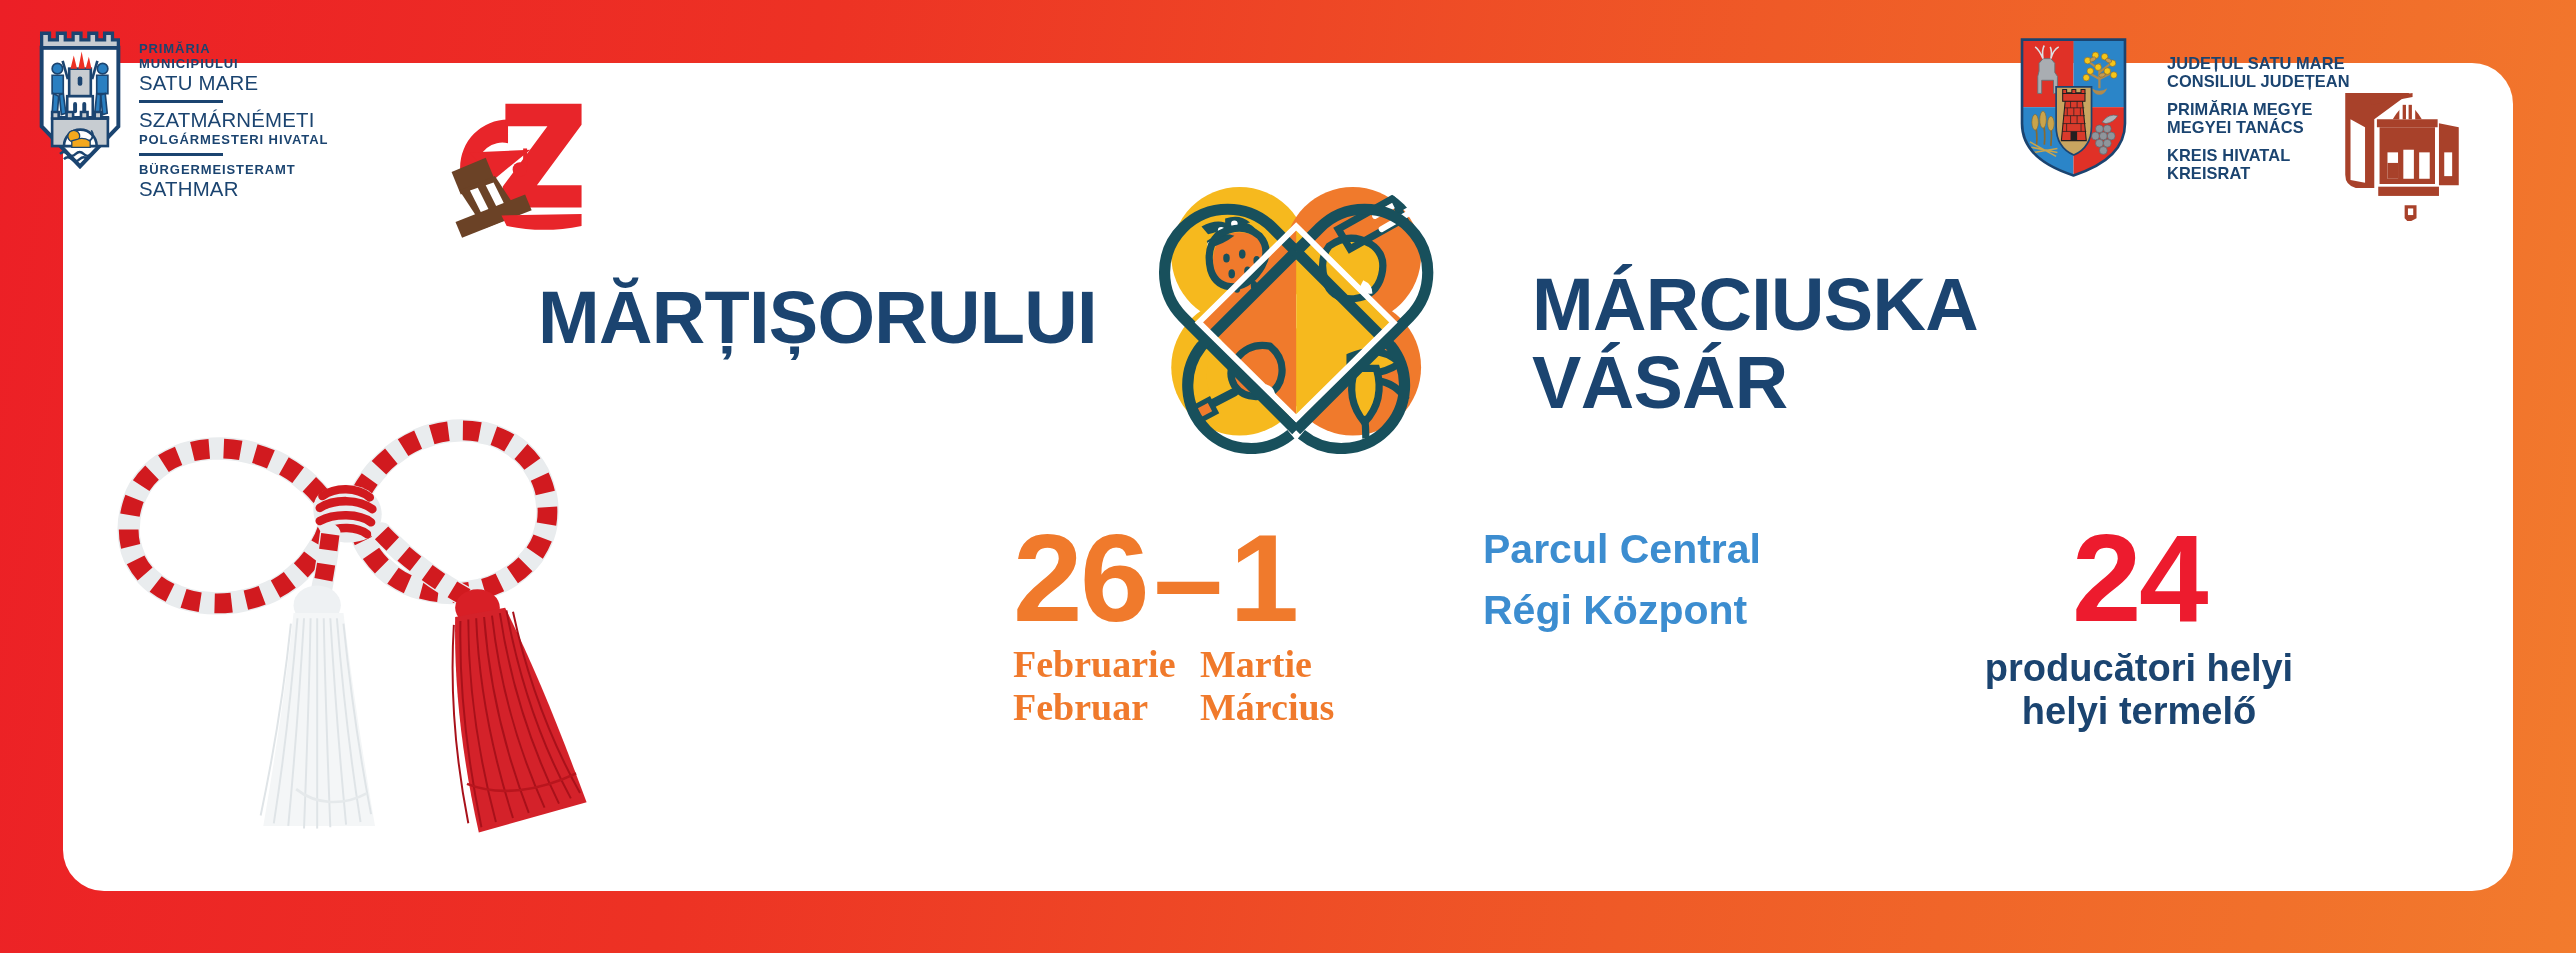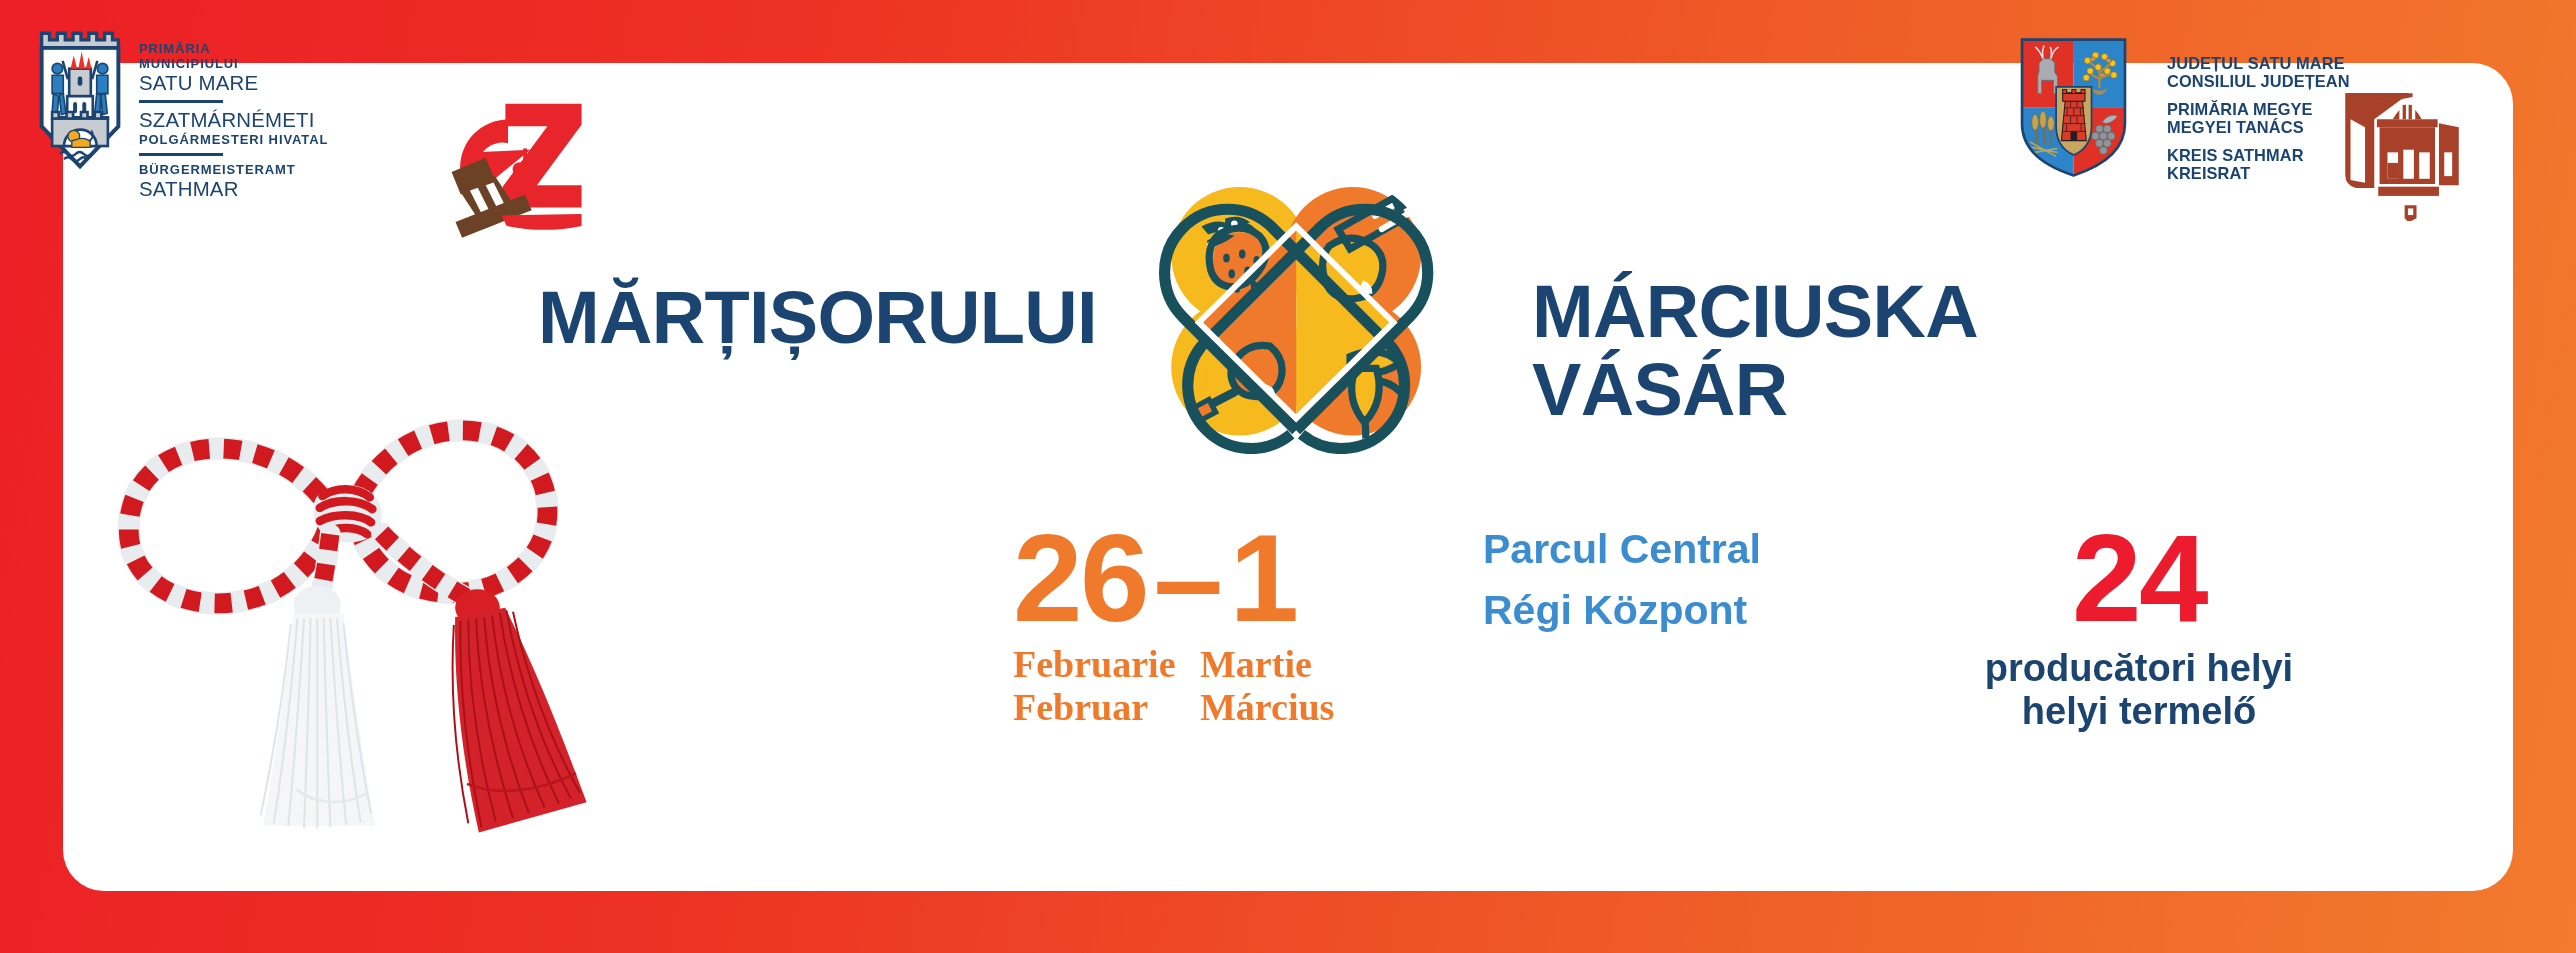--- a/index.html
+++ b/index.html
@@ -62,21 +62,21 @@
   #heart-logo { left: 1141px; top: 158px; width: 309px; height: 296px; }
 
   
   #title-ro {
     right: 1499px; top: 279px; width: 539px;
     text-align: right;
     font-size: 74px; font-weight: 700; line-height: 1.06;
     letter-spacing: -0.7px; color:#1b4470;
   }
   #title-hu {
-    left: 1532px; top: 273px; width: 592px;
+    left: 1532px; top: 266px; width: 592px;
     font-size: 74px; font-weight: 700; line-height: 1.06;
     letter-spacing: -0.7px; color:#1b4470;
   }
 
   
   #dates { left: 1013px; top: 520px; width: 526px; }
   #date-range {
     font-size: 125px; font-weight: 700; line-height: .92;
     color:#f07a2c; letter-spacing: -2.6px; white-space: nowrap;
   }
@@ -273,21 +273,21 @@
     <path d="M4 4 L161 4 L161 132 Q161 186 82.5 211 Q4 186 4 132 Z" fill="none" stroke="#1b4470" stroke-width="4"></path>
   </svg>
 
   <div id="county-text">
     <div class="cc-line">JUDEȚUL SATU MARE</div>
     <div class="cc-line">CONSILIUL JUDEȚEAN</div>
     <div class="cc-gap"></div>
     <div class="cc-line">PRIMĂRIA MEGYE</div>
     <div class="cc-line">MEGYEI TANÁCS</div>
     <div class="cc-gap"></div>
-    <div class="cc-line">KREIS SATHMAR</div>
+    <div class="cc-line">KREIS HIVATAL</div>
     <div class="cc-line">KREISRAT</div>
   </div>
 </div>
 
 <svg class="abs" id="museum-logo" viewBox="0 0 200 200">
   <g fill="#a8412a">
 
     <path d="M14 6 L14 130 Q14 146 30 150 L58 150 L58 46 L112 6 Z"></path>
     <path d="M22 46 L22 138 L44 142 L44 58 Z" fill="#ffffff"></path>
 

